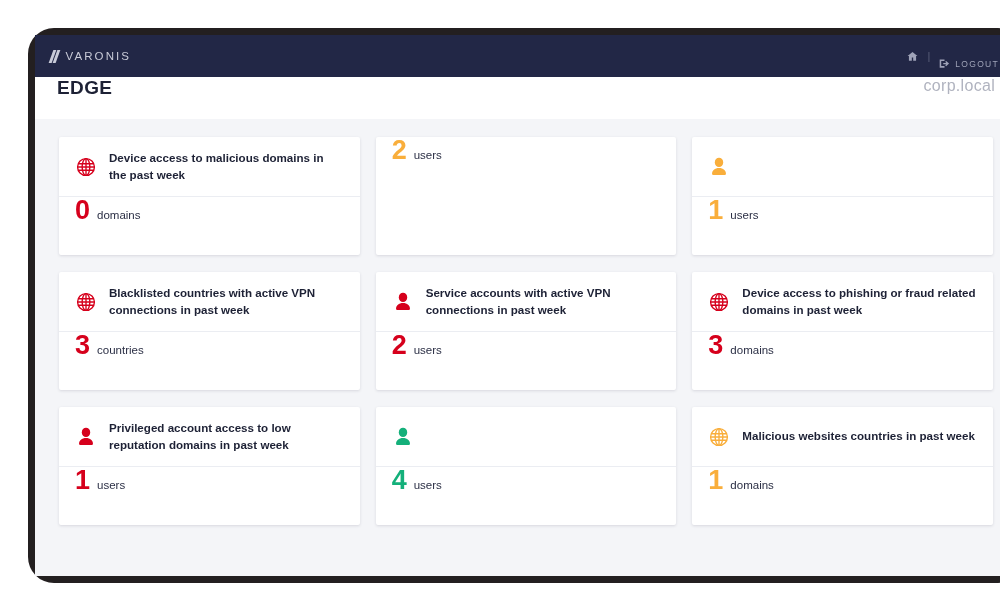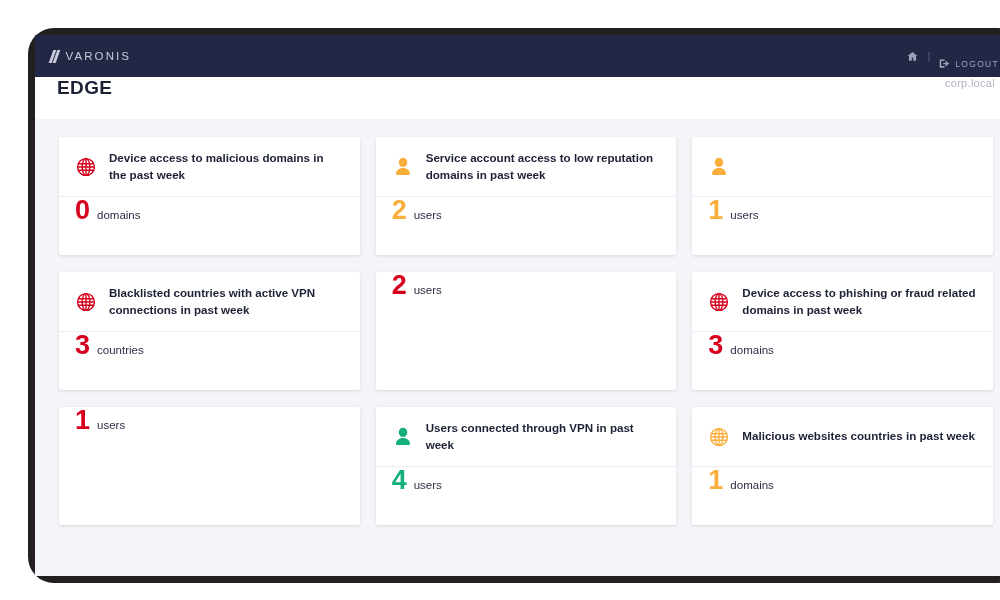--- a/index.html
+++ b/index.html
@@ -88,21 +88,21 @@
     justify-content: space-between;
     padding: 0 22px 0 22px;
   }
   #page-title {
     font-size: 19px;
     font-weight: bold;
     color: #1d2135;
     letter-spacing: 0.4px;
   }
   #tenant-name {
-    font-size: 11px;
+    font-size: 16px;
     color: #b0b3bf;
     letter-spacing: 0.3px;
   }
 
   
   #card-grid {
     padding: 18px 24px 0 24px;
     display: grid;
     grid-template-columns: repeat(3, 1fr);
     gap: 17px 16px;
@@ -200,27 +200,20 @@
                 <line x1="3.3" y1="15.6" x2="20.7" y2="15.6"></line>
               </svg></span>
             <span class="card-title">Device access to malicious domains in the past week</span>
           </div>
           <div class="card-body">
             <span class="card-value" style="color:#d6001c">0</span>
             <span class="card-unit">domains</span>
           </div>
         </div>
         <div class="card">
-          <div class="card-head">
-            <span class="card-icon"><svg width="22" height="22" viewBox="0 0 24 24" fill="#f9ae3b">
-                <ellipse cx="12" cy="7" rx="4.6" ry="5.1"></ellipse>
-                <path d="M12 13.2c-4.6 0-7.6 2.9-7.6 6.2 0 0.9 0.5 1.3 1.4 1.3h12.4c0.9 0 1.4-0.4 1.4-1.3 0-3.3-3-6.2-7.6-6.2z"></path>
-              </svg></span>
-            <span class="card-title">Service account access to low reputation domains in past week</span>
-          </div>
           <div class="card-body">
             <span class="card-value" style="color:#f9ae3b">2</span>
             <span class="card-unit">users</span>
           </div>
         </div>
         <div class="card">
           <div class="card-head">
             <span class="card-icon"><svg width="22" height="22" viewBox="0 0 24 24" fill="#f9ae3b">
                 <ellipse cx="12" cy="7" rx="4.6" ry="5.1"></ellipse>
                 <path d="M12 13.2c-4.6 0-7.6 2.9-7.6 6.2 0 0.9 0.5 1.3 1.4 1.3h12.4c0.9 0 1.4-0.4 1.4-1.3 0-3.3-3-6.2-7.6-6.2z"></path>
@@ -242,20 +235,27 @@
                 <line x1="3.3" y1="15.6" x2="20.7" y2="15.6"></line>
               </svg></span>
             <span class="card-title">Blacklisted countries with active VPN connections in past week</span>
           </div>
           <div class="card-body">
             <span class="card-value" style="color:#d6001c">3</span>
             <span class="card-unit">countries</span>
           </div>
         </div>
         <div class="card">
+          <div class="card-head">
+            <span class="card-icon"><svg width="22" height="22" viewBox="0 0 24 24" fill="#d6001c">
+                <ellipse cx="12" cy="7" rx="4.6" ry="5.1"></ellipse>
+                <path d="M12 13.2c-4.6 0-7.6 2.9-7.6 6.2 0 0.9 0.5 1.3 1.4 1.3h12.4c0.9 0 1.4-0.4 1.4-1.3 0-3.3-3-6.2-7.6-6.2z"></path>
+              </svg></span>
+            <span class="card-title">Service accounts with active VPN connections in past week</span>
+          </div>
           <div class="card-body">
             <span class="card-value" style="color:#d6001c">2</span>
             <span class="card-unit">users</span>
           </div>
         </div>
         <div class="card">
           <div class="card-head">
             <span class="card-icon"><svg width="22" height="22" viewBox="0 0 24 24" fill="none" stroke="#d6001c" stroke-width="1.5">
                 <circle cx="12" cy="12" r="9.2"></circle>
                 <ellipse cx="12" cy="12" rx="4.2" ry="9.2"></ellipse>
@@ -265,32 +265,38 @@
                 <line x1="3.3" y1="15.6" x2="20.7" y2="15.6"></line>
               </svg></span>
             <span class="card-title">Device access to phishing or fraud related domains in past week</span>
           </div>
           <div class="card-body">
             <span class="card-value" style="color:#d6001c">3</span>
             <span class="card-unit">domains</span>
           </div>
         </div>
         <div class="card">
+          <div class="card-head">
+            <span class="card-icon"><svg width="22" height="22" viewBox="0 0 24 24" fill="#d6001c">
+                <ellipse cx="12" cy="7" rx="4.6" ry="5.1"></ellipse>
+                <path d="M12 13.2c-4.6 0-7.6 2.9-7.6 6.2 0 0.9 0.5 1.3 1.4 1.3h12.4c0.9 0 1.4-0.4 1.4-1.3 0-3.3-3-6.2-7.6-6.2z"></path>
+              </svg></span>
+            <span class="card-title">Privileged account access to low reputation domains in past week</span>
+          </div>
           <div class="card-body">
             <span class="card-value" style="color:#d6001c">1</span>
             <span class="card-unit">users</span>
           </div>
         </div>
         <div class="card">
           <div class="card-head">
             <span class="card-icon"><svg width="22" height="22" viewBox="0 0 24 24" fill="#14b07a">
                 <ellipse cx="12" cy="7" rx="4.6" ry="5.1"></ellipse>
                 <path d="M12 13.2c-4.6 0-7.6 2.9-7.6 6.2 0 0.9 0.5 1.3 1.4 1.3h12.4c0.9 0 1.4-0.4 1.4-1.3 0-3.3-3-6.2-7.6-6.2z"></path>
               </svg></span>
-            <span class="card-title">Users connected through VPN in past week</span>
           </div>
           <div class="card-body">
             <span class="card-value" style="color:#14b07a">4</span>
             <span class="card-unit">users</span>
           </div>
         </div>
         <div class="card">
           <div class="card-head">
             <span class="card-icon"><svg width="22" height="22" viewBox="0 0 24 24" fill="none" stroke="#f9ae3b" stroke-width="1.5">
                 <circle cx="12" cy="12" r="9.2"></circle>

